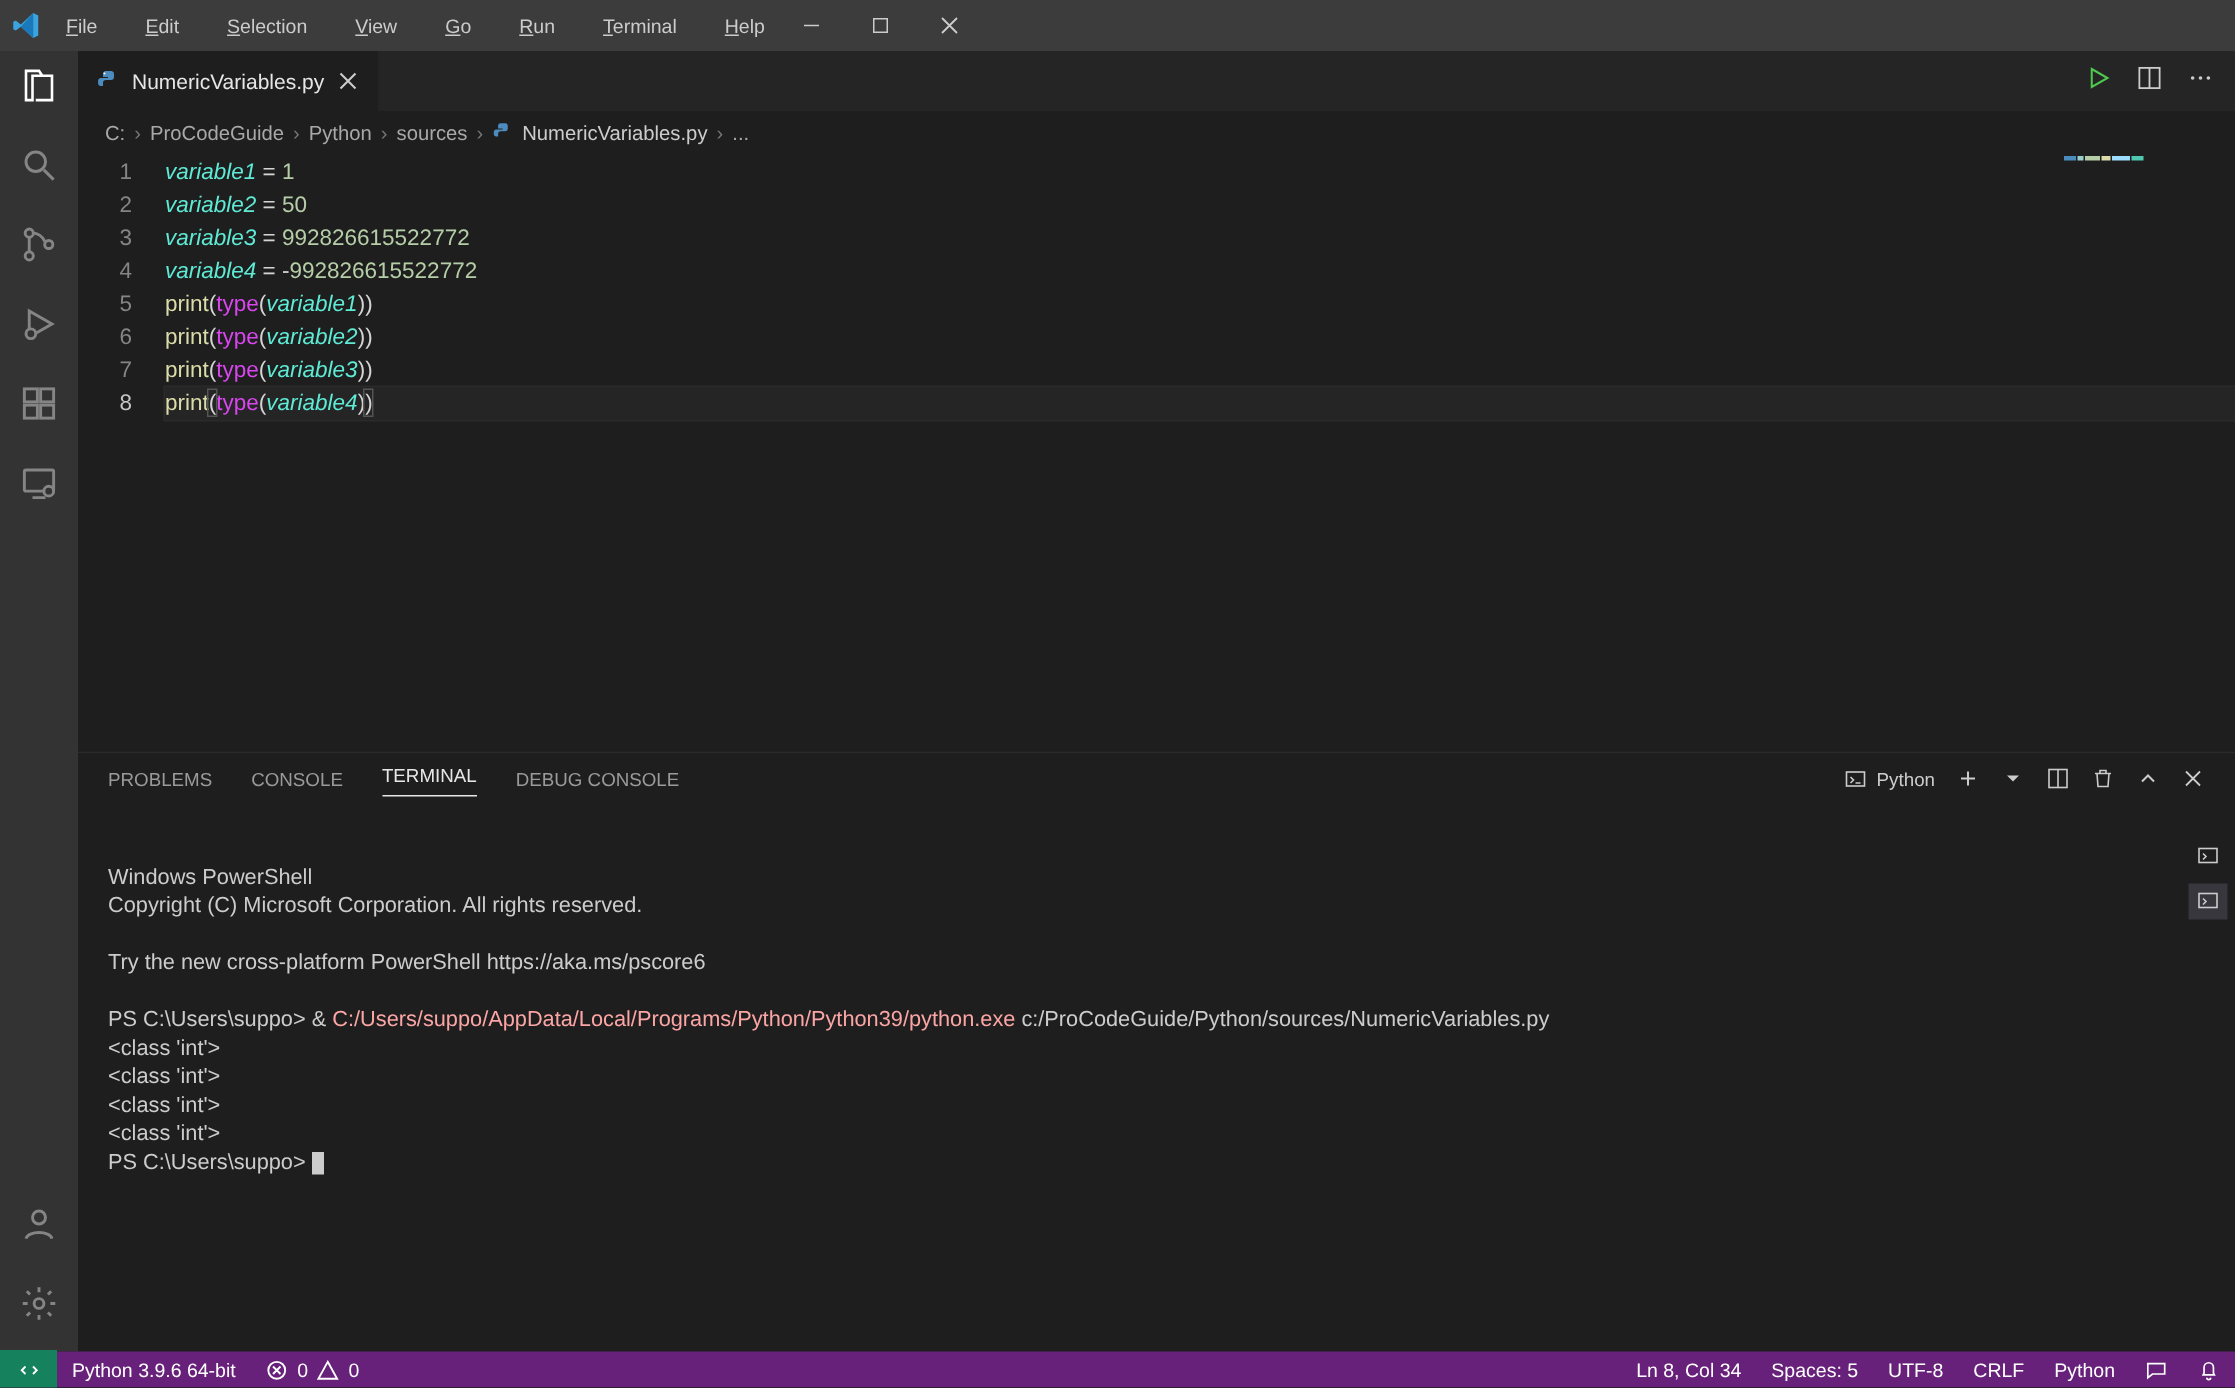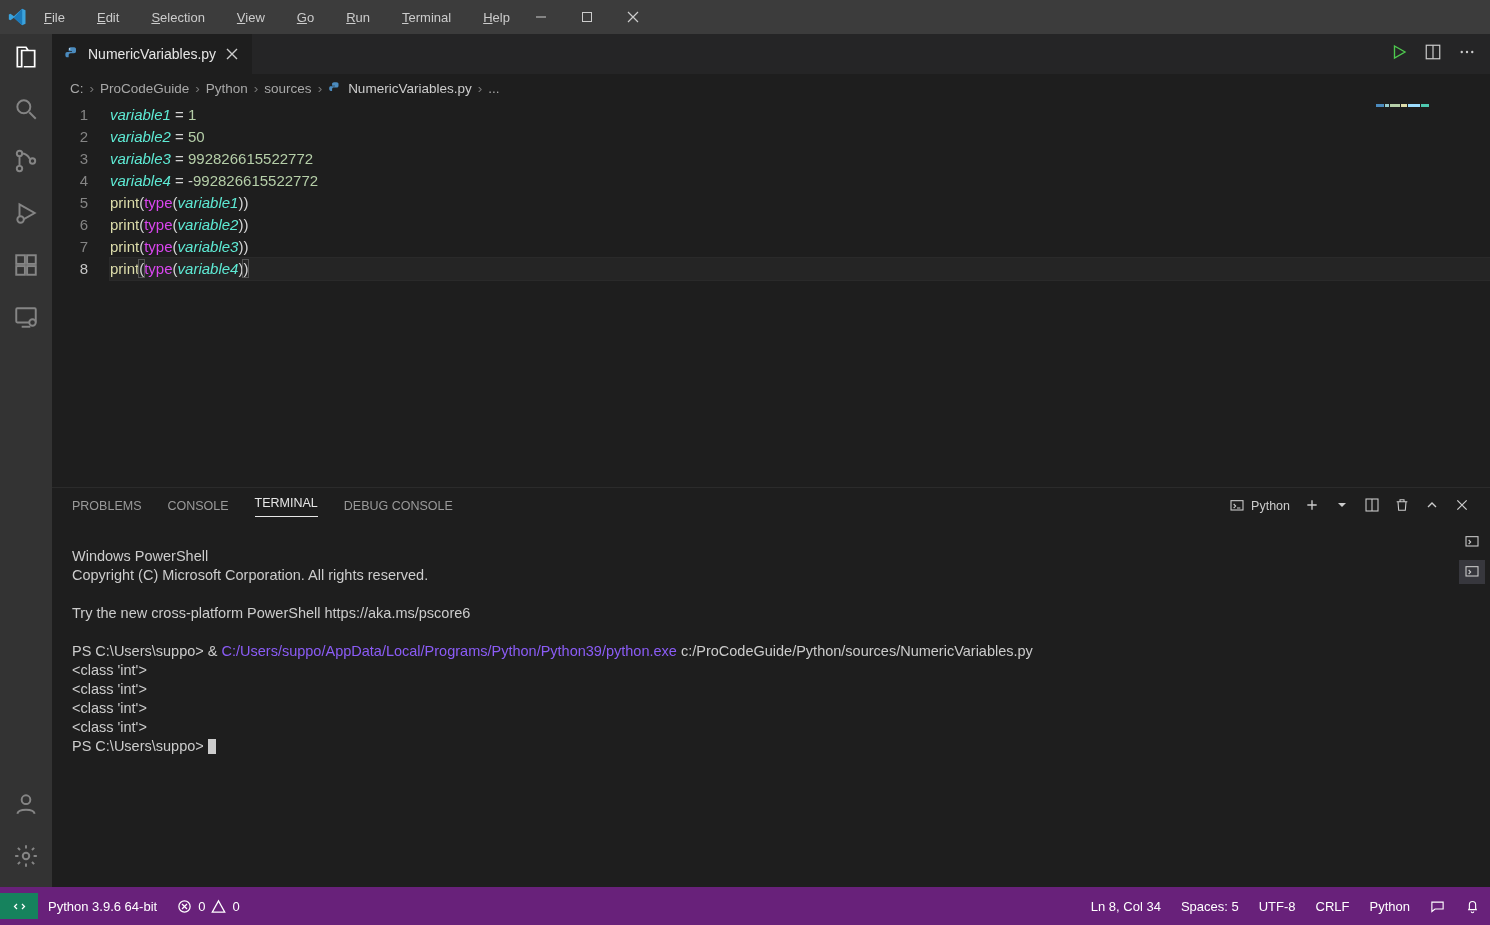--- a/index.html
+++ b/index.html
@@ -42,33 +42,33 @@
 .tok-var { color:#5eead4;font-style:italic; }
 .tok-op  { color:#d4d4d4; }
 .tok-num { color:#b5cea8; }
 .tok-call{ color:#dcdcaa; }
 .tok-fn  { color:#d946ef; }
 .tok-par { color:#d4d4d4; }
 .tok-parhl { color:#d4d4d4; outline:1px solid #555; }
 .minimap { position:absolute; top:2px; right:4px; width:110px; height:14px; display:flex; gap:1px; }
 .minimap span { display:block; height:3px; }
 
-.panel { height:400px; border-top:1px solid #2b2b2b; background:#1e1e1e; display:flex; flex-direction:column; font-family:Consolas,"Courier New",monospace; }
+.panel { height:400px; border-top:1px solid #2b2b2b; background:#1e1e1e; display:flex; flex-direction:column; font-family:Consolas,"Courier New",monospace;gap:15px; }
 .panel-tabs { height:36px; display:flex; align-items:center; padding:0 20px; gap:26px; font-size:12.5px; color:#9a9a9a; }
 .panel-tabs .pt.active { color:#e7e7e7; border-bottom:1px solid #e7e7e7; padding-bottom:6px; }
 .panel-tabs .pright { margin-left:auto; display:flex; align-items:center; gap:14px; color:#ccc; }
 .panel-tabs .pright svg { width:16px; height:16px; }
 .panel-body { flex:1; padding:4px 20px; font-size:14.5px; line-height:19px; color:#cccccc; white-space:pre; overflow:hidden; position:relative; }
-.panel-body .yellow { color:#8b5cf6; }
+.panel-body .yellow { color:#fca5a5; }
 .panel-body .cursor { display:inline-block; width:8px; height:15px; background:#ccc; vertical-align:text-bottom; }
 .term-side { position:absolute; top:0; right:0; width:36px; display:flex; flex-direction:column; gap:6px; padding-top:6px; align-items:center; }
 .term-side div { width:26px; height:24px; display:flex; align-items:center; justify-content:center; }
 .term-side div.active { background:#37373d; }
 
-.status { height:38px; background:#68217a; color:#fff; display:flex; align-items:center; font-size:13px; }
+.status { height:24px; background:#68217a; color:#fff; display:flex; align-items:center; font-size:13px; }
 .status .remote { width:38px; height:26px; background:#16825d; display:flex; align-items:center; justify-content:center; }
 .status .seg { padding:0 10px; display:flex; align-items:center; gap:6px; }
 .status .flex { flex:1; }
 .status svg { width:15px; height:15px; }
 </style>
 </head>
 <body>
 
 <div class="titlebar">
   <div class="logo">

